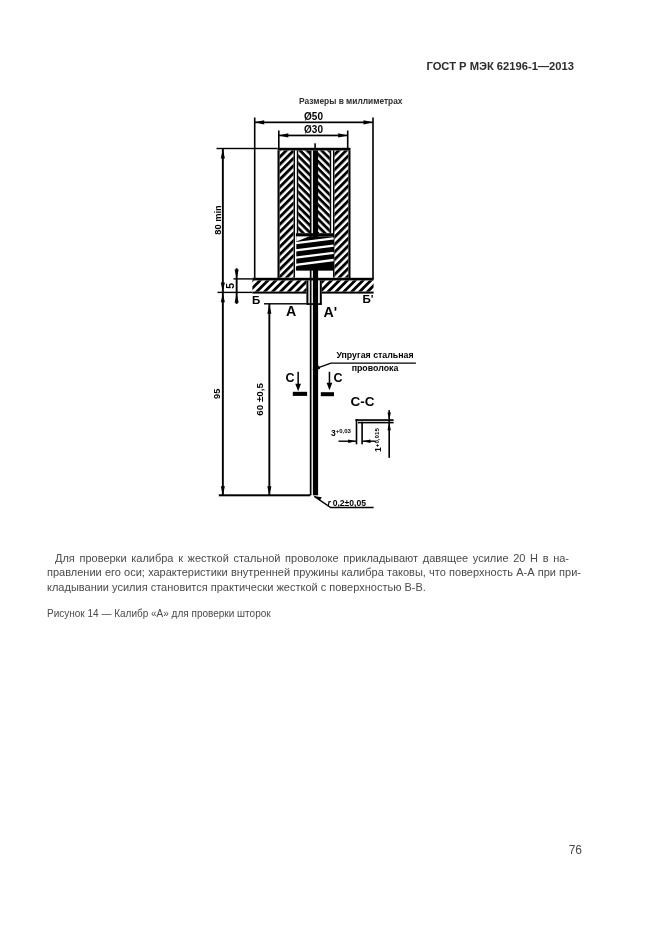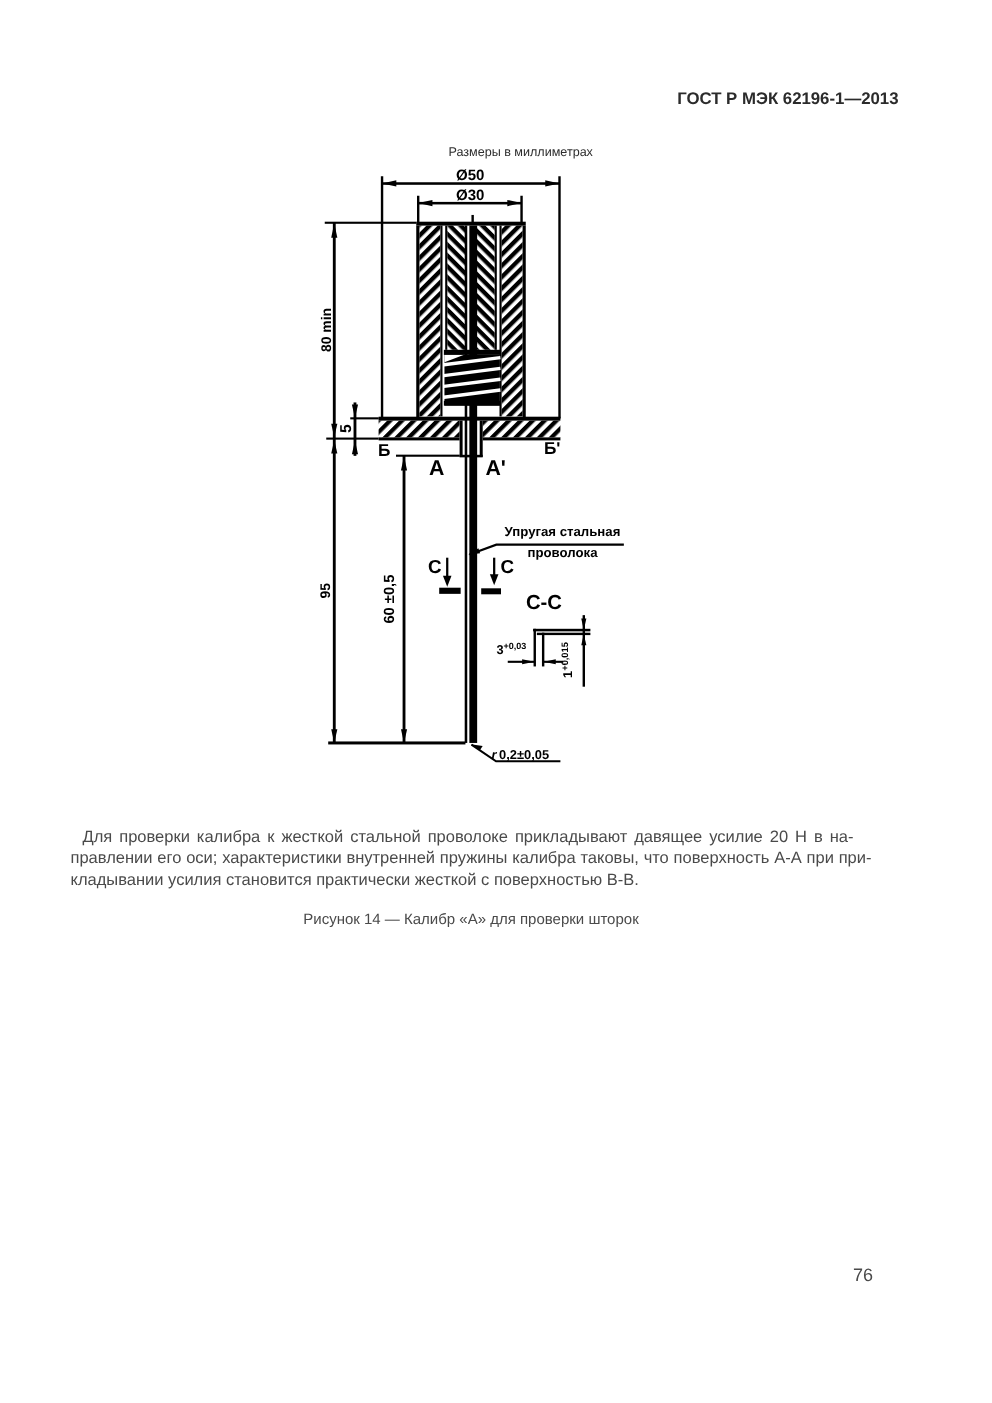--- a/index.html
+++ b/index.html
@@ -1,22 +1,22 @@
 <!DOCTYPE html>
 <html><head><meta charset="utf-8">
 <style>
 html,body{margin:0;padding:0;background:#fff;width:661px;height:935px;overflow:hidden}
 body{font-family:"Liberation Sans",sans-serif;position:relative}
 .abs{position:absolute}
 </style></head>
 <body>
 
-<div class="abs" style="top:59.5px;right:62px;font-size:11.2px;font-weight:bold;color:#2b2b2b">ГОСТ Р МЭК 62196-1—2013</div>
-
-<div class="abs" style="top:95.5px;left:299px;font-size:8.4px;font-weight:normal;color:#2e2e2e">Размеры в миллиметрах</div>
+<div class="abs" style="top:59.5px;right:87px;font-size:11.2px;font-weight:bold;color:#2b2b2b">ГОСТ Р МЭК 62196-1—2013</div>
+
+<div class="abs" style="top:95.5px;left:299px;font-size:8.4px;font-weight:bold;color:#2e2e2e">Размеры в миллиметрах</div>
 
 <svg class="abs" style="left:0;top:0" width="661" height="935" viewBox="0 0 661 935">
 <defs>
 <pattern id="hf" patternUnits="userSpaceOnUse" width="5.3" height="5.3" patternTransform="rotate(-45)">
 <rect width="5.3" height="2.9" y="0" fill="#000"></rect>
 </pattern>
 <pattern id="hb" patternUnits="userSpaceOnUse" width="5.1" height="5.1" patternTransform="rotate(45)">
 <rect width="5.1" height="2.85" y="0" fill="#000"></rect>
 </pattern>
 <pattern id="hfl" patternUnits="userSpaceOnUse" width="5.6" height="5.6" patternTransform="rotate(-45)">
@@ -188,15 +188,15 @@
 <text x="327.6" y="505.9" font-size="8.6" font-weight="bold" font-family="Liberation Sans"><tspan font-style="italic">r</tspan> 0,2±0,05</text>
 </g>
 </svg>
 
 <div class="abs" style="top:551.5px;left:35px;width:534px;font-size:11px;color:#4a4a4a;white-space:nowrap;text-align:justify;text-align-last:justify"><span style="display:inline-block;width:20px"></span>Для проверки калибра к жесткой стальной проволоке прикладывают давящее усилие 20 Н в на-</div>
 
 <div class="abs" style="top:566.3px;left:47px;width:534px;font-size:11px;color:#4a4a4a;white-space:nowrap;text-align:justify;text-align-last:justify">правлении его оси; характеристики внутренней пружины калибра таковы, что поверхность А-А при при-</div>
 
 <div class="abs" style="top:580.8px;left:47px;width:534px;font-size:11px;color:#4a4a4a;white-space:nowrap">кладывании усилия становится практически жесткой с поверхностью В-В.</div>
 
-<div class="abs" style="top:608px;left:47px;width:534px;font-size:10px;color:#4a4a4a;text-align:center">Рисунок 14 — Калибр «А» для проверки шторок</div>
+<div class="abs" style="top:608px;left:47px;width:534px;font-size:10px;color:#4a4a4a;">Рисунок 14 — Калибр «А» для проверки шторок</div>
 
 <div class="abs" style="top:842.5px;right:79px;font-size:12px;color:#4a4a4a">76</div>
 
 </body></html>

